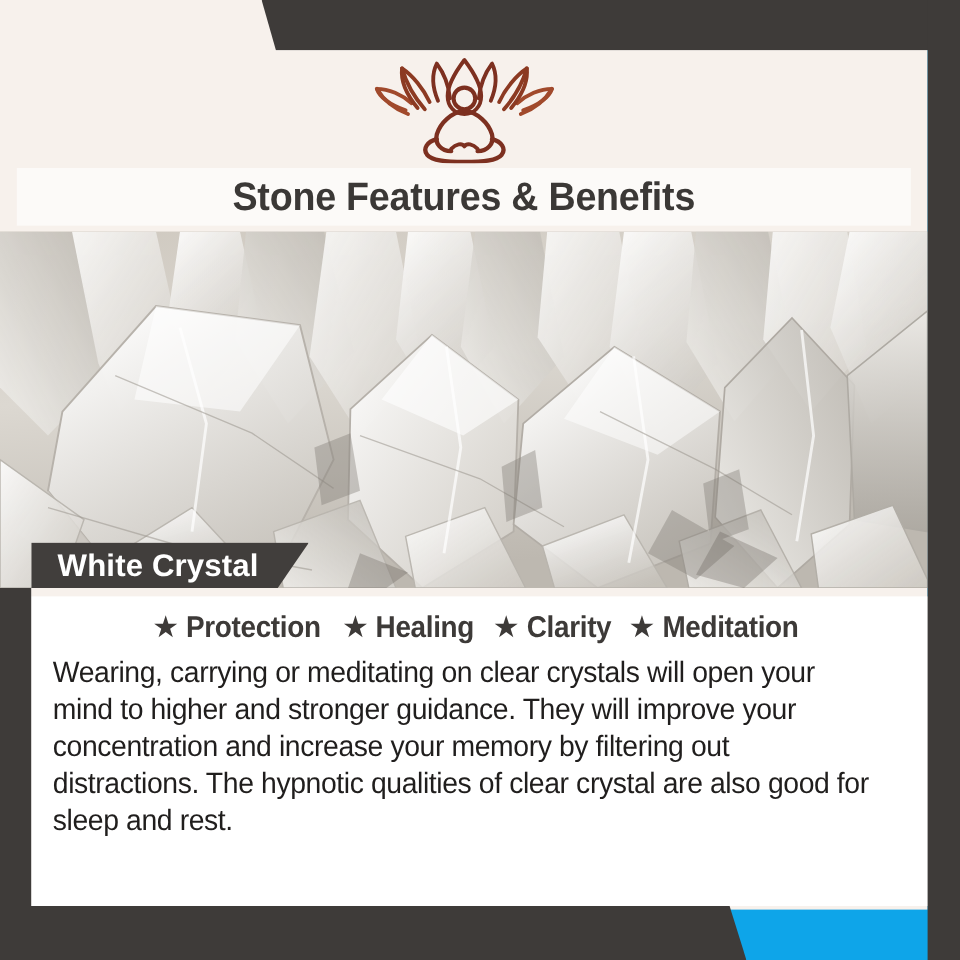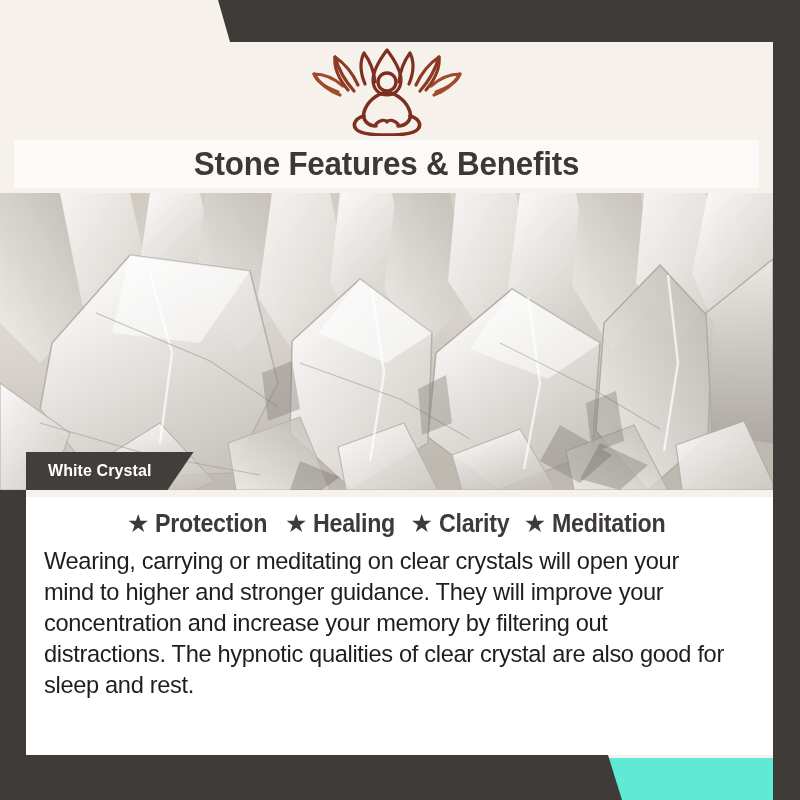--- a/index.html
+++ b/index.html
@@ -6,21 +6,21 @@
 
   html, body {
     width: 800px; height: 800px;
     overflow: hidden;
     font-family: "Liberation Sans", sans-serif;
   }
 
   #infographic {
     position: relative;
     width: 800px; height: 800px;
-    background: #5eead4;
+    background: #0ea5e9;
     overflow: hidden;
   }
 
   
   .frame-top-right {
     position: absolute;
     top: 0; left: 0; width: 800px; height: 42px;
     background: #3e3b39;
     clip-path: polygon(218px 0, 800px 0, 800px 42px, 230px 42px);
   }
@@ -100,21 +100,21 @@
 
   .photo-caption {
     position: absolute;
     left: 26px; top: 452px;
     height: 38px;
     padding: 0 42px 0 22px;
     display: flex; align-items: center;
     background: #413e3c;
     clip-path: polygon(0 0, 100% 0, calc(100% - 26px) 100%, 0 100%);
     color: #ffffff;
-    font-size: 16px;
+    font-size: 26px;
     font-weight: 700;
     letter-spacing: 0.1px;
   }
 
   
   .content {
     position: absolute;
     left: 26px; top: 497px;
     width: 749px; height: 258px;
     background: #ffffff;

